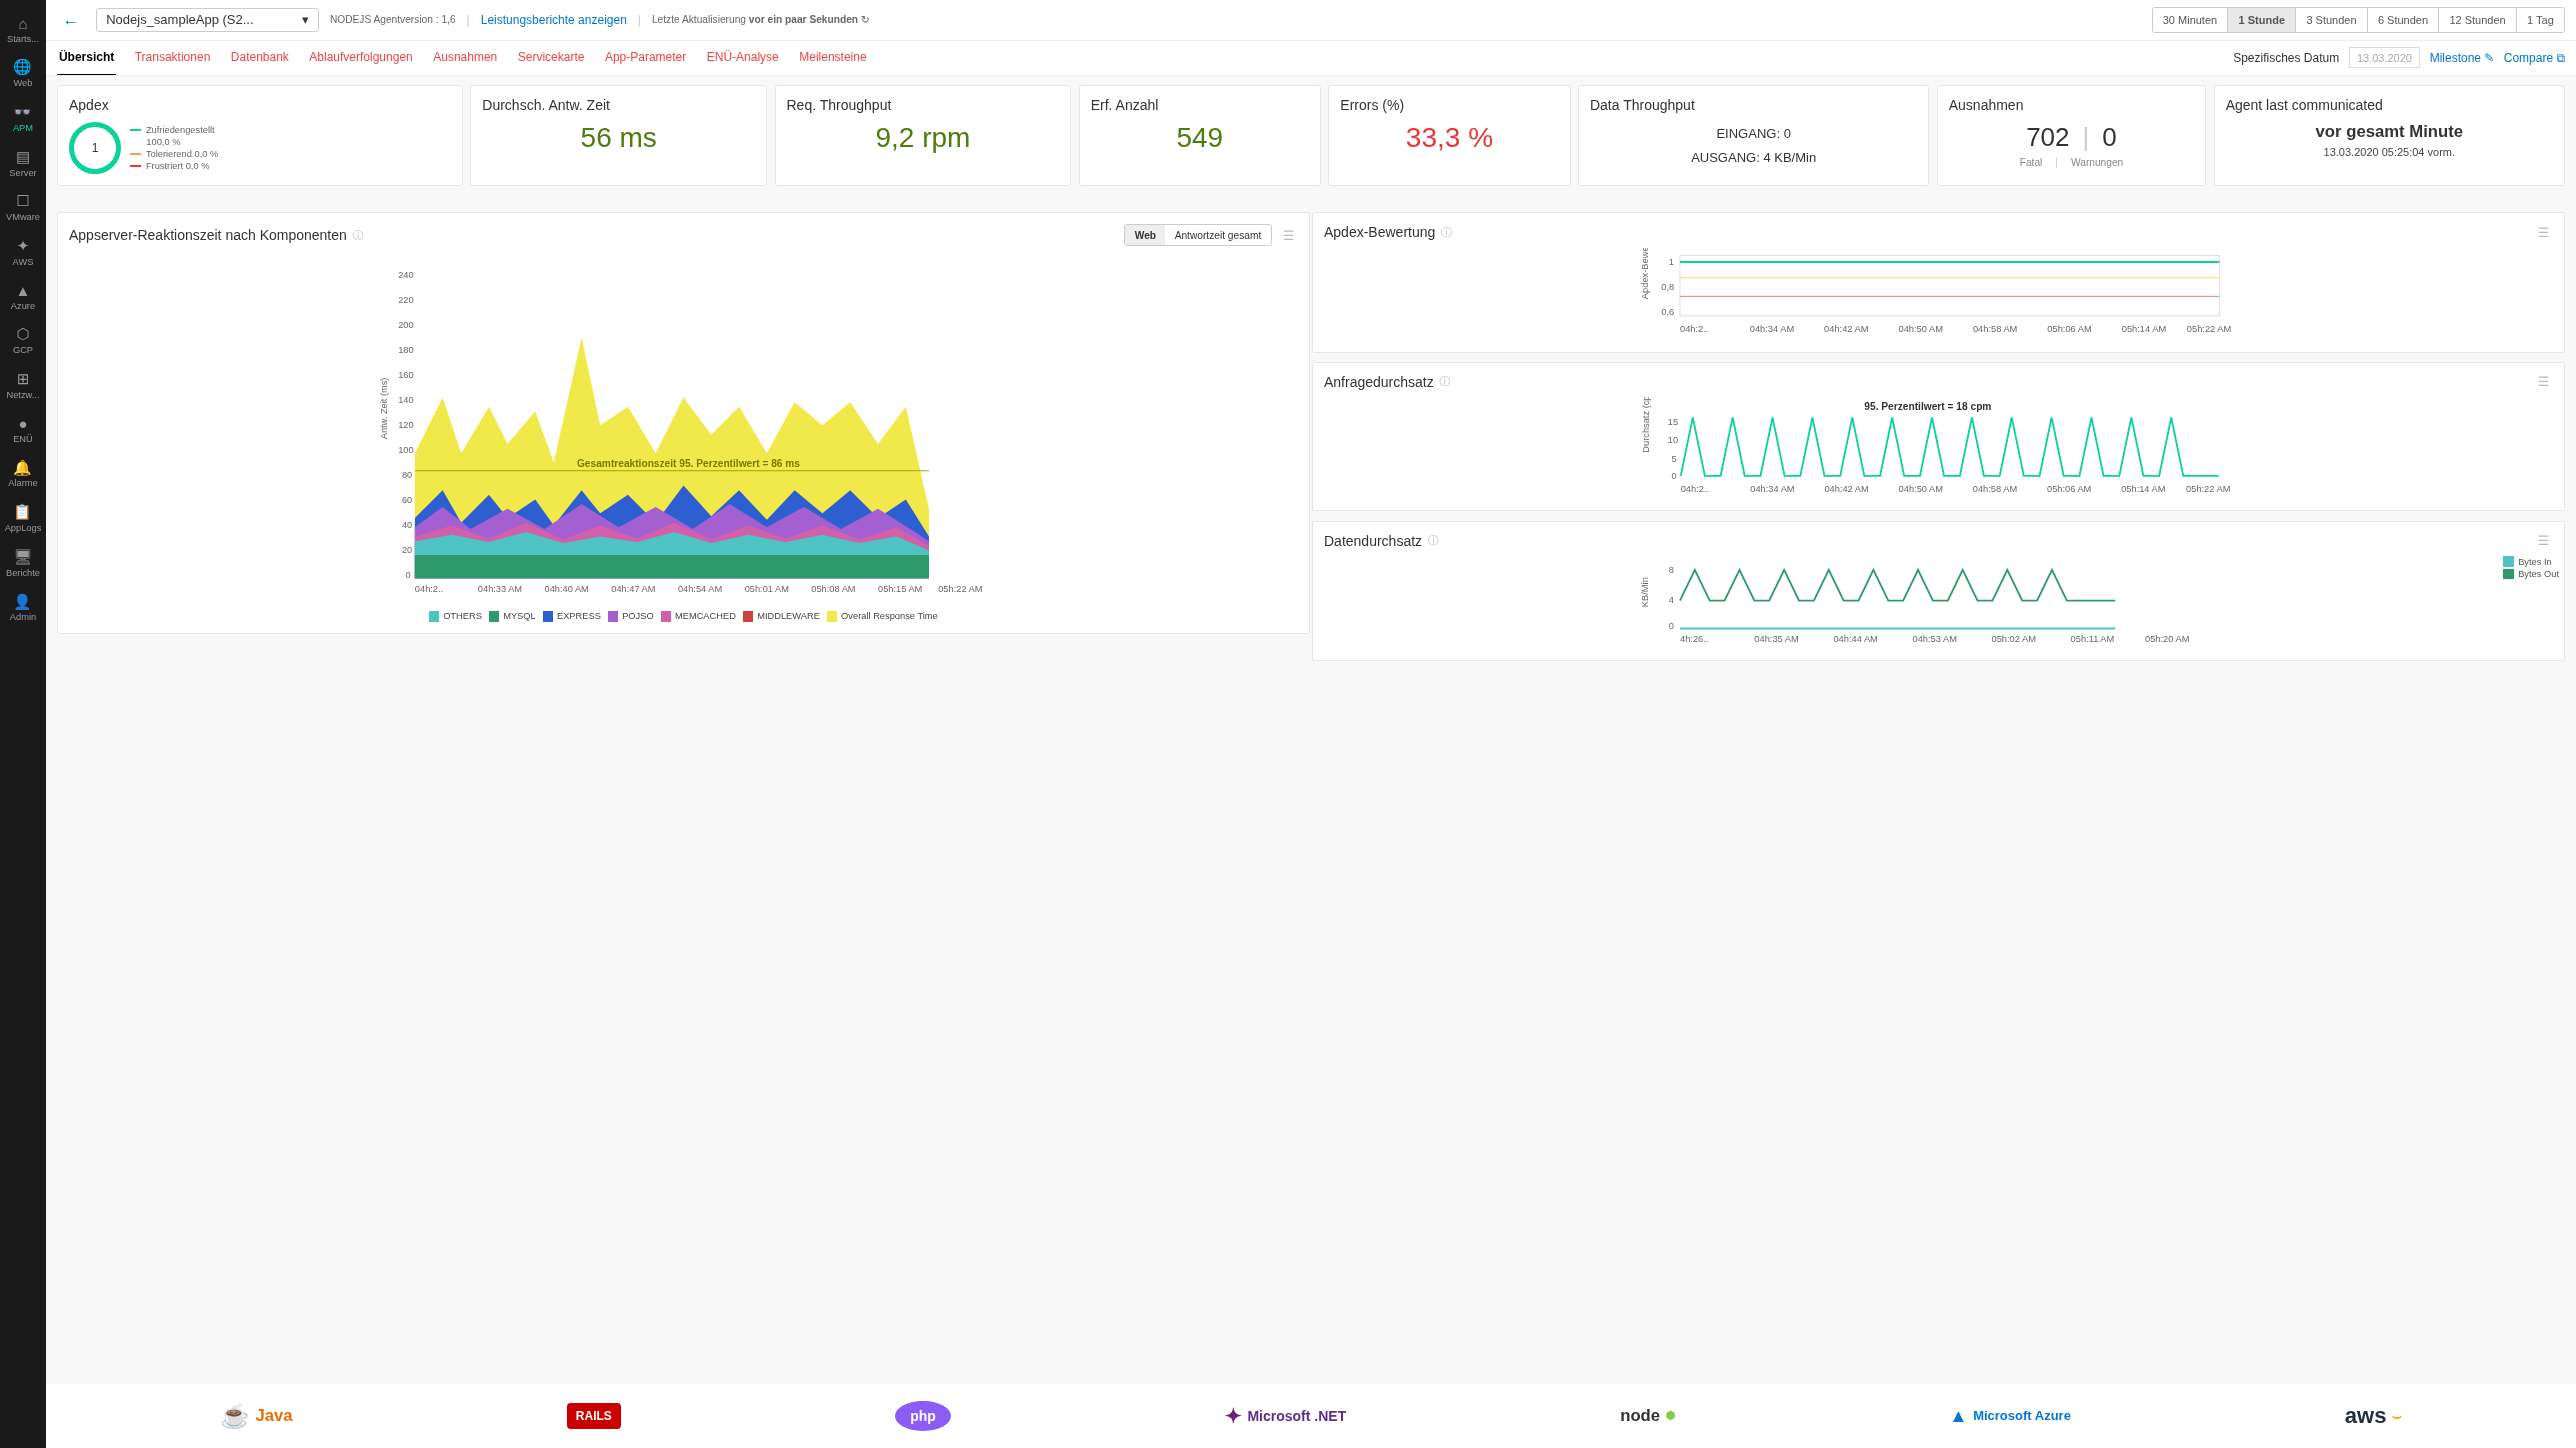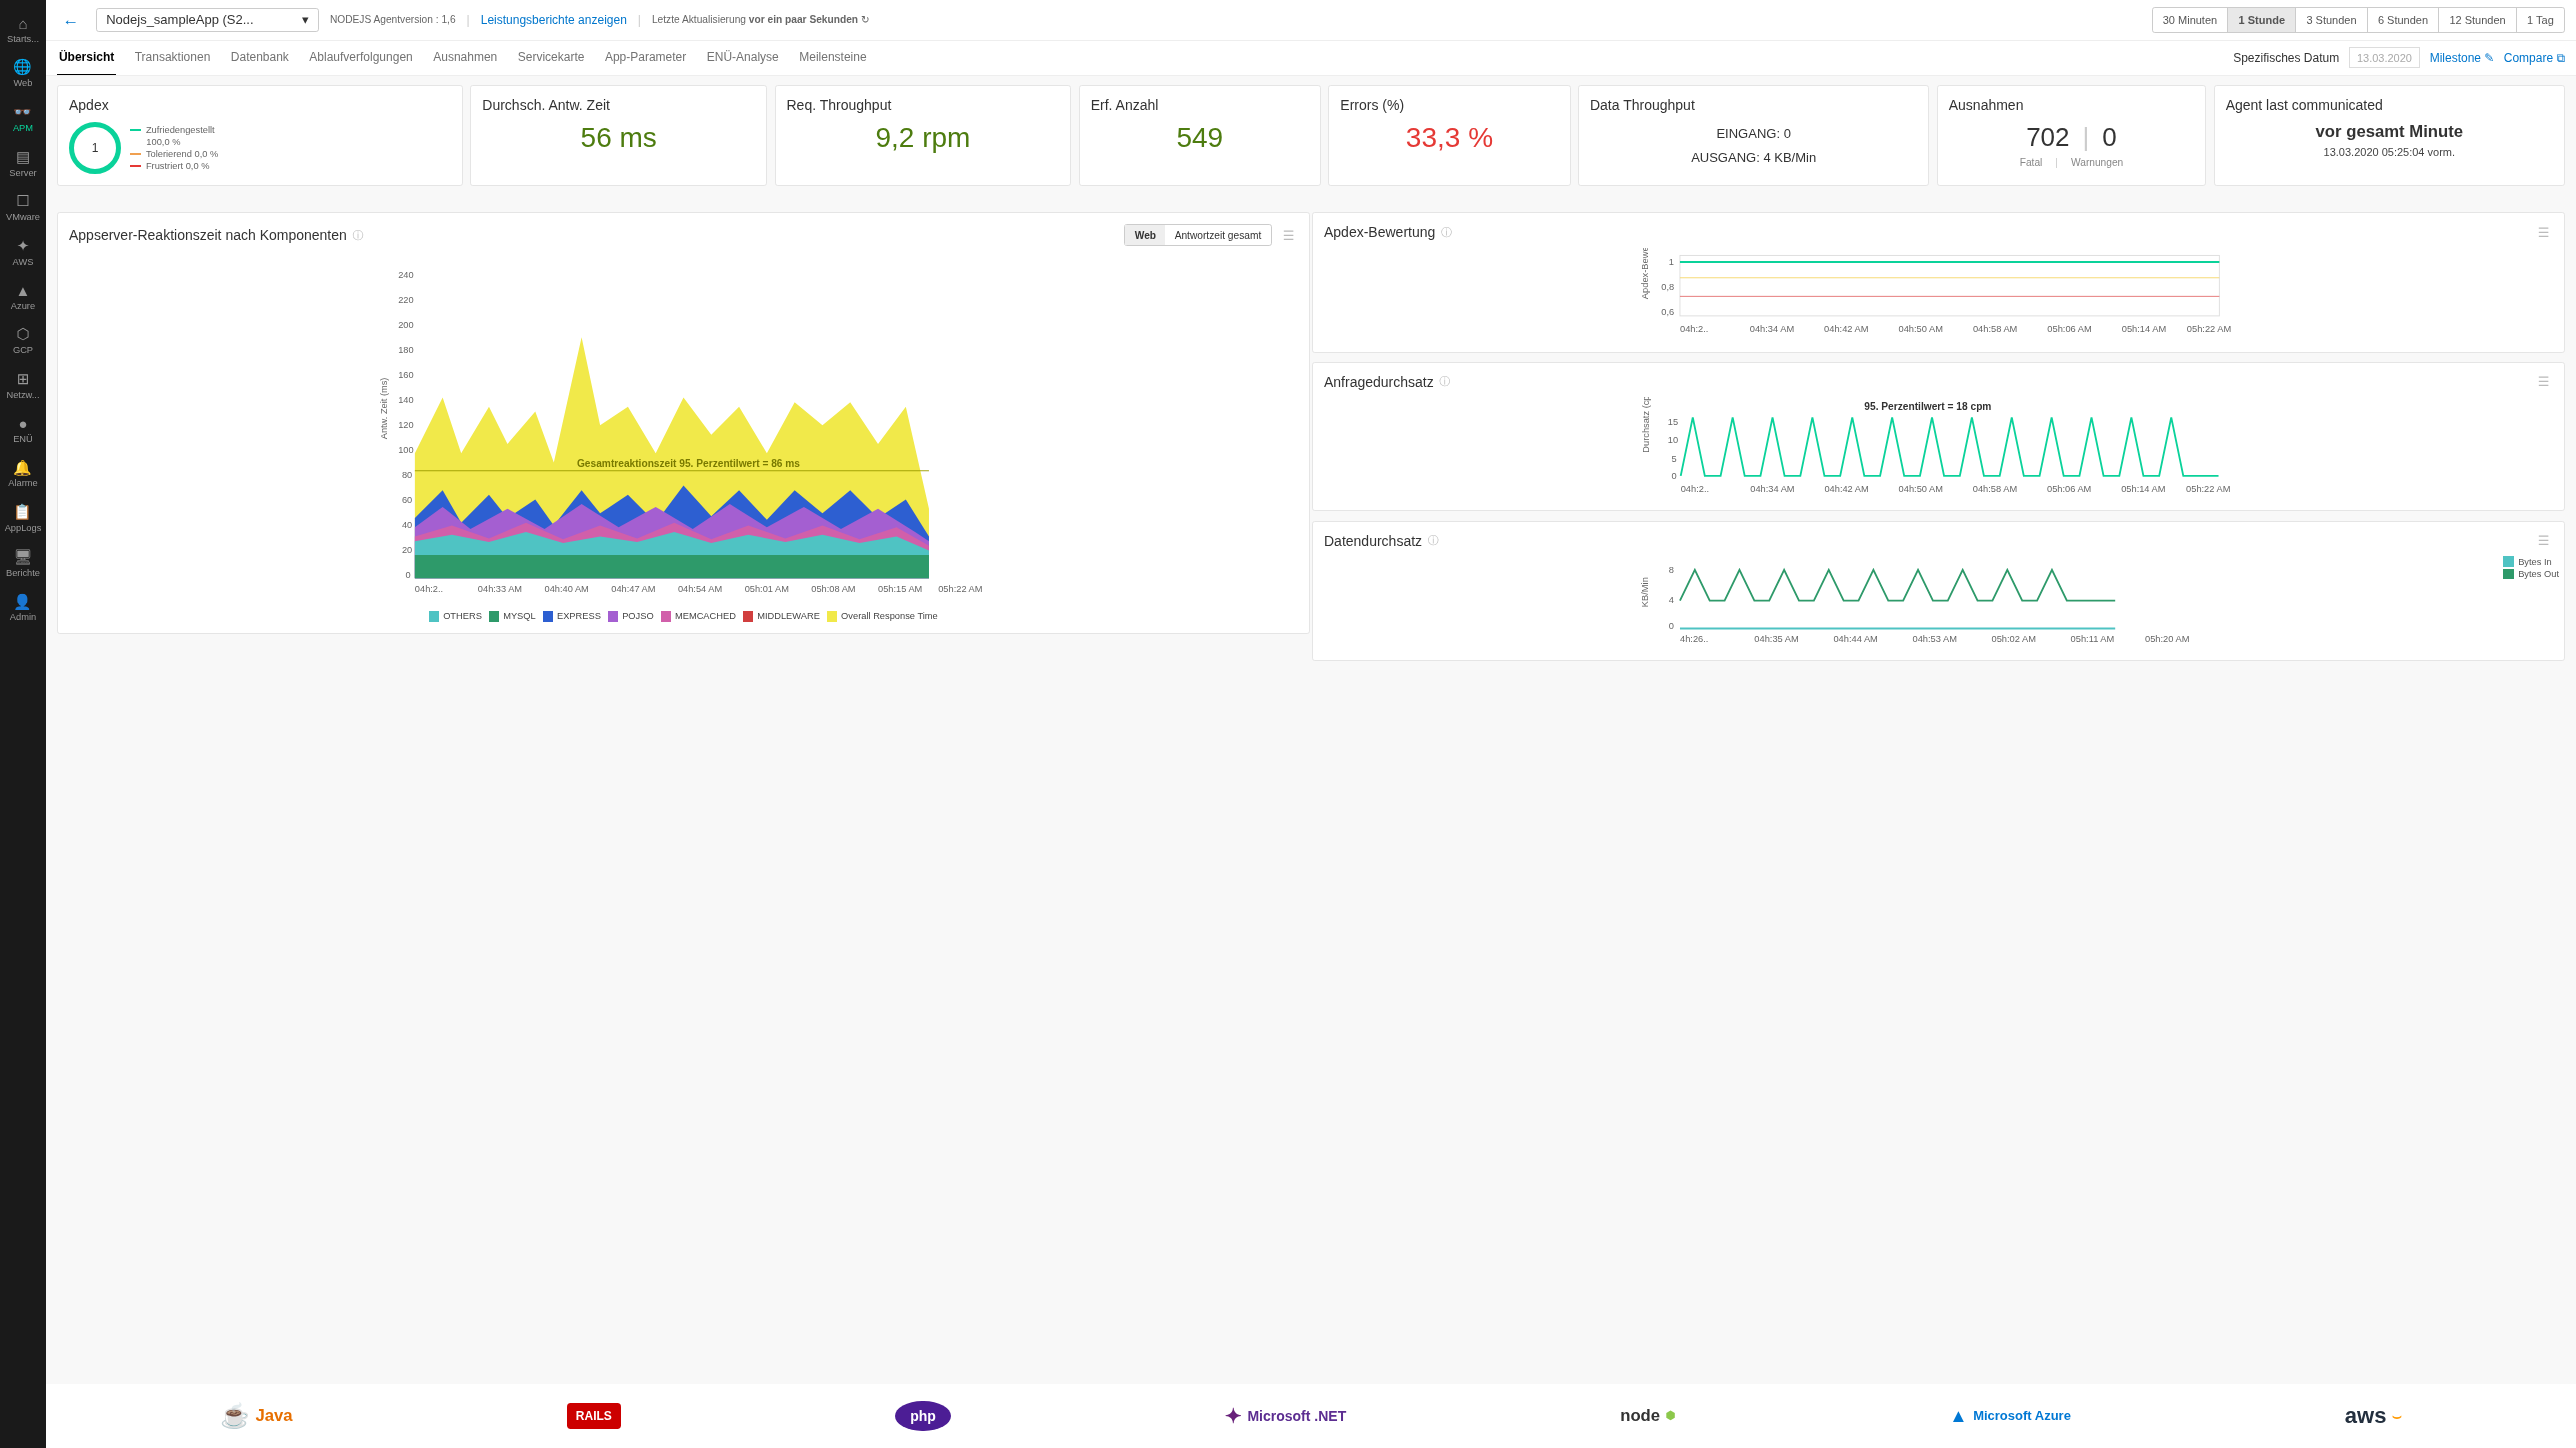--- a/index.html
+++ b/index.html
@@ -15,21 +15,21 @@
 .app-selector{display:flex;align-items:center;border:0.9px solid #ccc;border-radius:2.8px;padding:3.7px 9.3px;min-width:223px;font-size:13px;cursor:pointer;justify-content:space-between}
 .meta-text{font-size:10.2px;color:#666}
 .link-blue{color:#0076cc;cursor:pointer}
 .divider-v{color:#ccc}
 .time-range{display:flex;border:0.9px solid #ccc;border-radius:2.8px;margin-left:auto}
 .time-btn{padding:5.6px 10.2px;font-size:11px;color:#555;cursor:pointer;border-right:0.9px solid #ccc}
 .time-btn:last-child{border-right:none}
 .time-btn.active{background:#e8e8e8;font-weight:bold}
 .tabs-row{display:flex;align-items:center;padding:0 11px;border-bottom:0.9px solid #eee;gap:7.4px}
 .tabs{display:flex;gap:16.7px}
-.tab{padding:9.3px 1.9px;font-size:12px;color:#737373;cursor:pointer}
+.tab{padding:9.3px 1.9px;font-size:12px;color:#ef4444;cursor:pointer}
 .tab.active{color:#000;font-weight:bold;border-bottom:1.9px solid #000}
 .tabs-right{margin-left:auto;display:flex;align-items:center;gap:9.3px;font-size:12px}
 .date-box{border:0.9px solid #ddd;padding:3.7px 7.4px;color:#aaa;font-size:11px}
 .content{flex:1;padding:9.3px 11px;background:#f8f8f8;overflow:auto}
 .cards{display:flex;gap:7.4px;margin-bottom:26px}
 .card{background:#fff;border:0.9px solid #e5e5e5;border-radius:2.8px;padding:11px;flex:1}
 .card-title{font-size:14px;color:#333;margin-bottom:9.3px}
 .big-value{font-size:28px;text-align:center;color:#4d7c0f;margin-top:7.4px}
 .big-value.red{color:#e53935}
 .apdex-body{display:flex;align-items:center;gap:9.3px}
@@ -58,21 +58,21 @@
 .tick-label{font-size:10px;fill:#666}
 .chart-legend{display:flex;flex-wrap:wrap;gap:7.4px;font-size:9.3px;color:#444;justify-content:center;margin-top:5.6px}
 .leg-item{display:flex;align-items:center;gap:3.7px}
 .leg-sw{width:10.2px;height:10.2px}
 .right-legend{position:absolute;right:5px;top:33px;font-size:9.3px;color:#555}
 .right-legend div{display:flex;align-items:center;gap:4.6px;margin:1.9px 0}
 .footer-logos{display:flex;justify-content:space-around;align-items:center;padding:16.7px 37px;background:#fff}
 .logo{font-size:16.7px;font-weight:bold;color:#555;display:flex;align-items:center;gap:5.6px}
 .logo.java{color:#e76f00}
 .logo.rails{background:#c00;color:#fff;padding:5.6px 9.3px;border-radius:3.7px;font-size:12px}
-.logo.php{background:#4c1d95;color:#fff;padding:7.4px 15px;border-radius:50%;font-size:14px}
+.logo.php{background:#8b5cf6;color:#fff;padding:7.4px 15px;border-radius:50%;font-size:14px}
 .logo.net{color:#5c2d91;font-size:14px}
 .logo.node{color:#333;font-family:serif}
 .logo.azure{color:#0078d4;font-size:13px}
 .logo.aws{color:#232f3e;font-size:22px}
 .chart-annotation{font-size:11px;fill:#7a7a00;font-weight:bold}
 </style>
 </head>
 <body>
 
 <div class="app">

